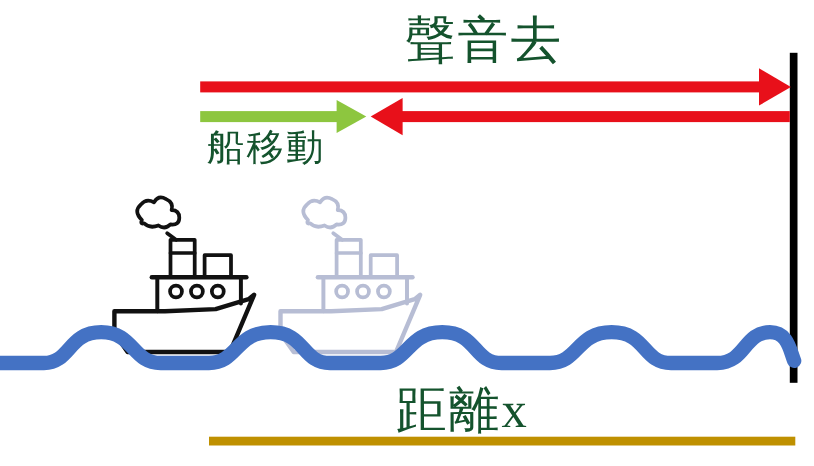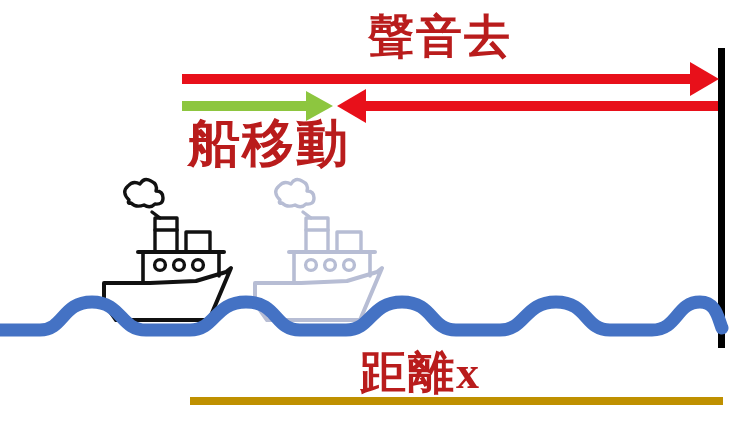--- a/index.html
+++ b/index.html
@@ -15,35 +15,34 @@
     font-family: "Liberation Serif", "DejaVu Serif", serif;
   }
   #stage {
     position: absolute;
     left: 0; top: 0;
     width: 740px;
     height: 424px;
   }
   .lbl {
     position: absolute;
-    color: #b91c1c;
+    color: #14532d;
     white-space: nowrap;
     line-height: 1;
     letter-spacing: 2px;
-    font-weight: bold;
   }
   #label-sound-out {
     left: 368px;
     top: 14px;
     font-size: 46px;
   }
   #label-ship-move {
     left: 188px;
     top: 118px;
-    font-size: 52px;
+    font-size: 34px;
   }
   #label-sound-back {
     left: 518px;
     top: 118px;
     font-size: 46px;
   }
   #label-distance {
     left: 360px;
     top: 350px;
     font-size: 46px;

